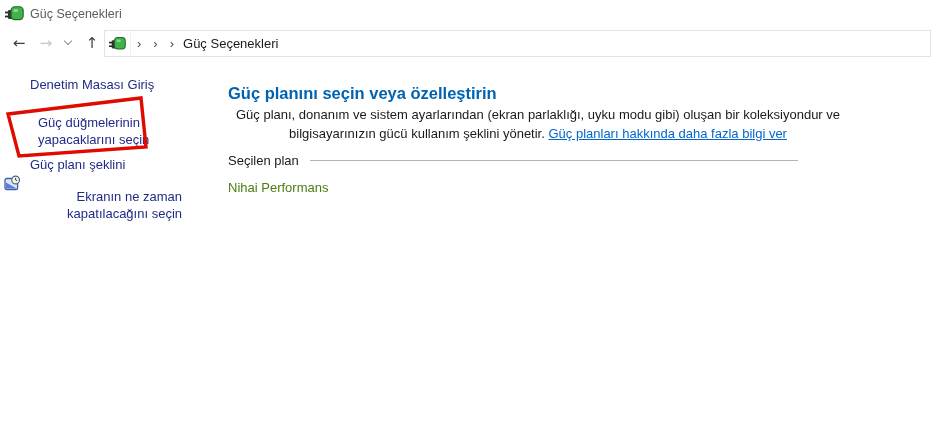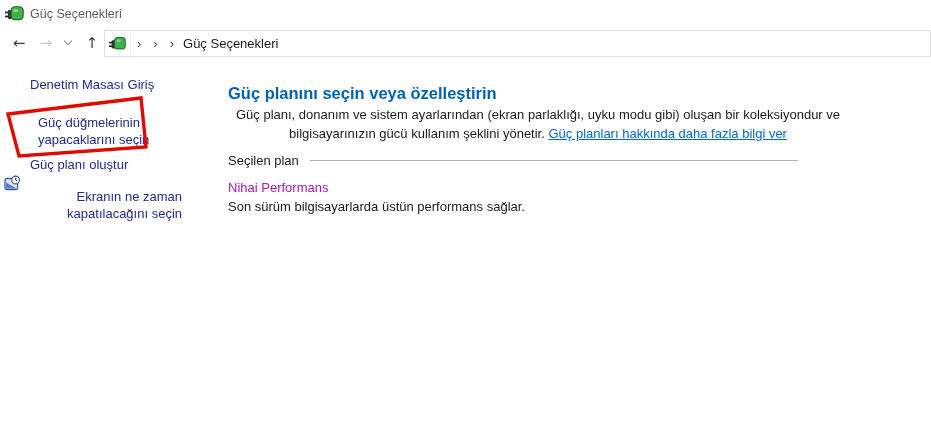--- a/index.html
+++ b/index.html
@@ -47,21 +47,21 @@
 
   
   .heading{position:absolute;left:228px;top:84px;font-size:16.5px;font-weight:700;
            color:var(--heading-blue);white-space:nowrap;}
   .desc{position:absolute;left:228px;top:106px;width:620px;font-size:13px;line-height:18.5px;text-align:center;}
   .inline-link{color:var(--link-blue);text-decoration:underline;cursor:pointer;}
   .section-row{position:absolute;left:228px;top:153px;width:570px;display:flex;align-items:center;}
   .section-label{font-size:13px;margin-right:11px;white-space:nowrap;}
   .section-line{flex:1;border-top:1px solid #b3b3b3;height:0;}
   .plan-row{position:absolute;left:228px;top:180px;width:570px;}
-  .plan-name{font-size:13px;color:#a21caf;}
+  .plan-name{font-size:13px;color:#4d7c0f;}
   .plan-desc{font-size:13px;margin-top:4px;}
   .plan-link{position:absolute;right:0;top:2px;font-size:13px;color:var(--link-blue);
              cursor:pointer;text-decoration:none;white-space:nowrap;}
 
   
   .annotation{position:absolute;left:0;top:0;width:220px;height:200px;pointer-events:none;}
   .annotation polygon{fill:none;stroke:var(--annotation-red);stroke-width:3.4;stroke-linejoin:miter;}
 </style>
 </head>
 <body>
@@ -99,21 +99,21 @@
     </span>
     <span class="crumb-sep">›</span>
     <span class="crumb-sep">›</span>
     <span class="crumb-sep">›</span>
     <span class="crumb">Güç Seçenekleri</span>
   </div>
 </div>
 
 <a class="side-link sl-1">Denetim Masası Giriş</a>
 <a class="side-link sl-2">Güç düğmelerinin yapacaklarını seçin</a>
-<a class="side-link sl-3">Güç planı oluştur</a>
+<a class="side-link sl-3">Güç planı şeklini</a>
 <span class="side-icon">
   <svg viewBox="0 0 17 17" width="17" height="17">
     <rect x="1" y="3.5" width="12.6" height="11" rx="1.6" fill="#dde7f8" stroke="#3c5fa8" stroke-width="1.3"></rect>
     <path d="M2 13.6 L12.8 13.6 L2 7.4 Z" fill="#5b7fd0"></path>
     <circle cx="11.6" cy="5" r="3.9" fill="#f9f3cf" stroke="#3c5fa8" stroke-width="1.1"></circle>
     <path d="M11.6 2.9 L11.6 5 L13 5.9" stroke="#444" stroke-width="1" fill="none"></path>
   </svg>
 </span>
 <a class="side-link sl-4">Ekranın ne zaman kapatılacağını seçin</a>
 
@@ -121,18 +121,17 @@
 
 <p class="desc"><span>Güç planı, donanım ve sistem ayarlarından (ekran parlaklığı, uyku modu gibi) oluşan bir koleksiyondur ve bilgisayarınızın gücü kullanım şeklini yönetir.</span> <a class="inline-link">Güç planları hakkında daha fazla bilgi ver</a></p>
 
 <div class="section-row">
   <span class="section-label">Seçilen plan</span>
   <span class="section-line"></span>
 </div>
 
 <div class="plan-row">
   <div class="plan-name">Nihai Performans</div>
-  <div class="plan-desc">Son sürüm bilgisayarlarda üstün performans sağlar.</div>
 </div>
 
 <svg class="annotation" viewBox="0 0 220 200">
   <polygon points="8,114 141,98 146,147 19,156"></polygon>
 </svg>
 
 </body></html>

